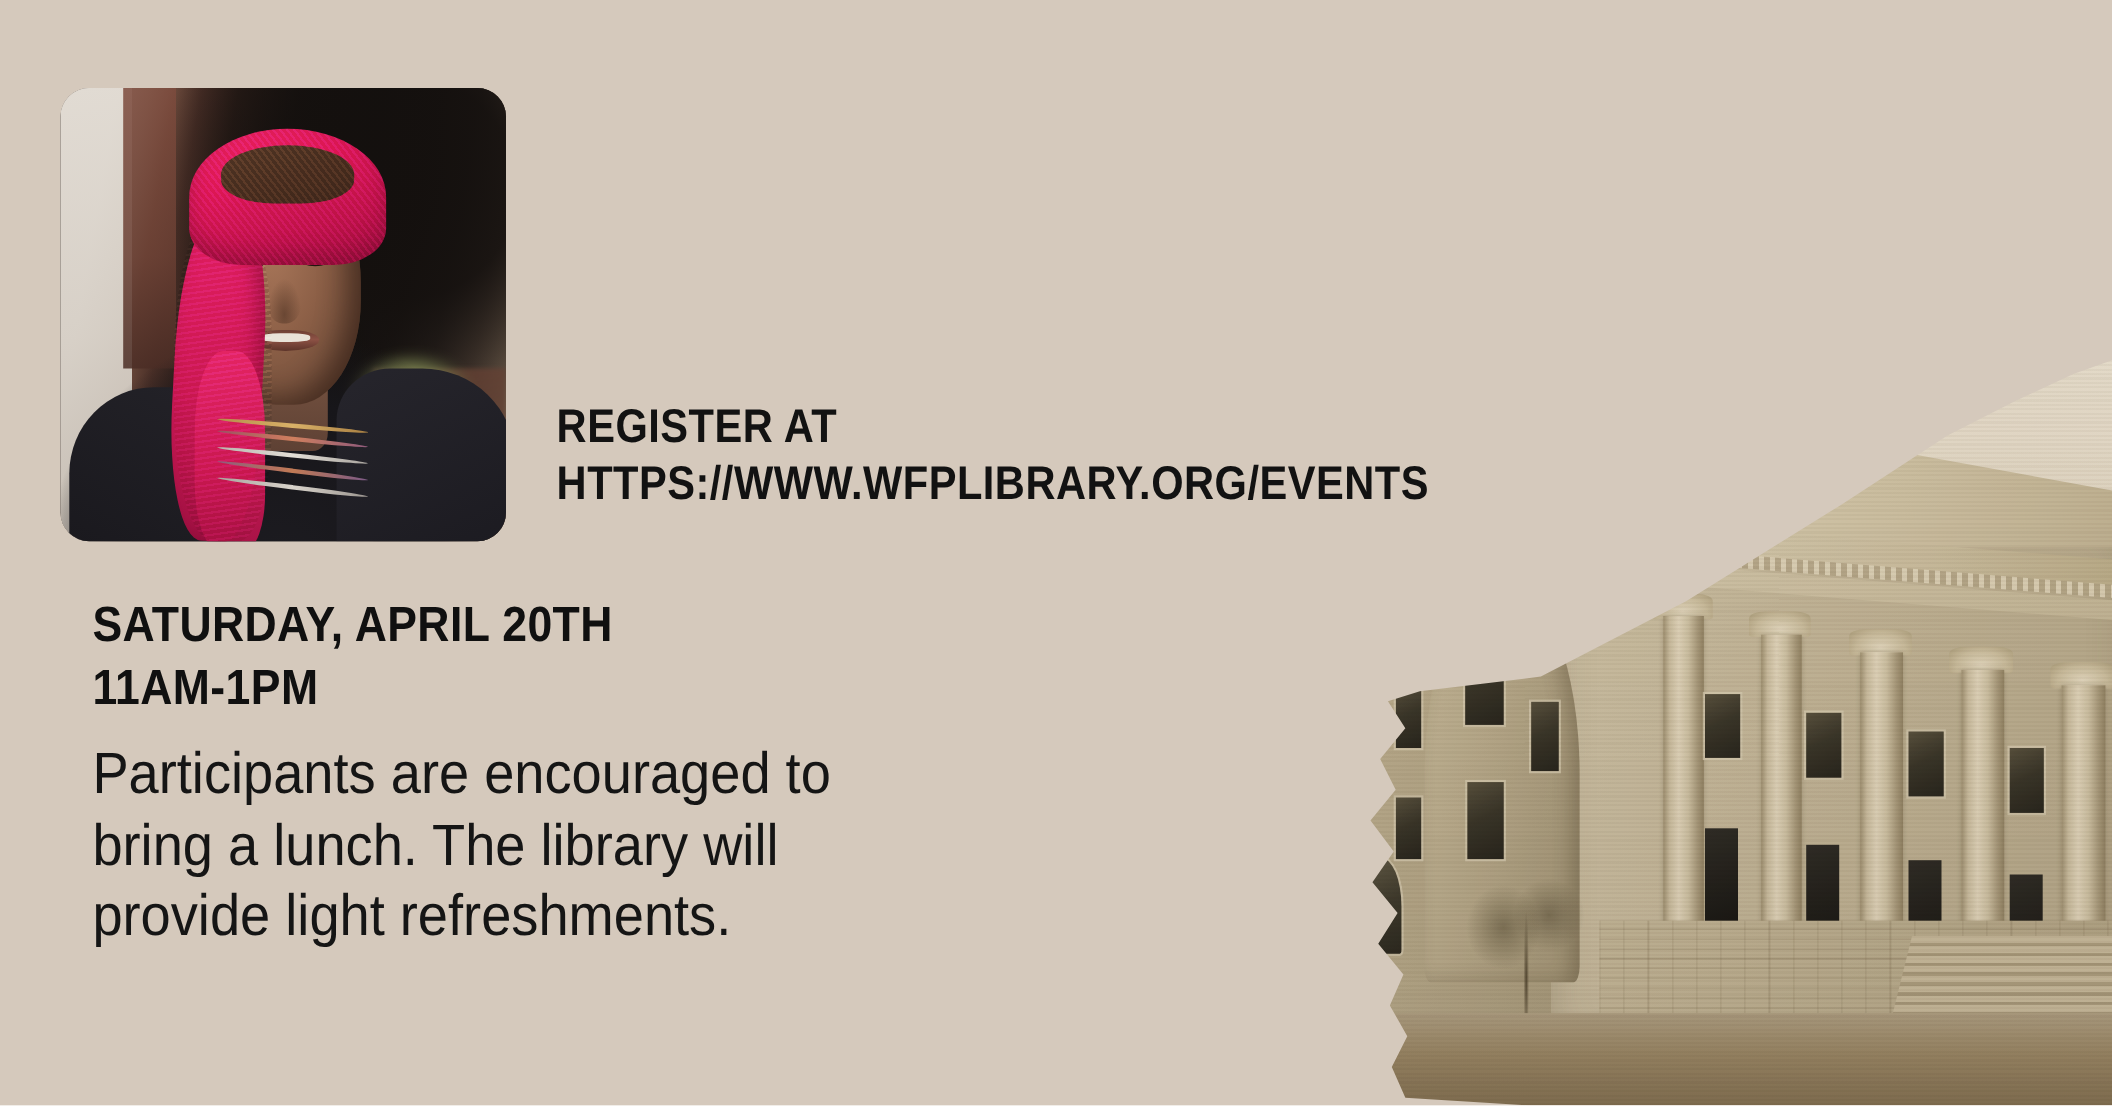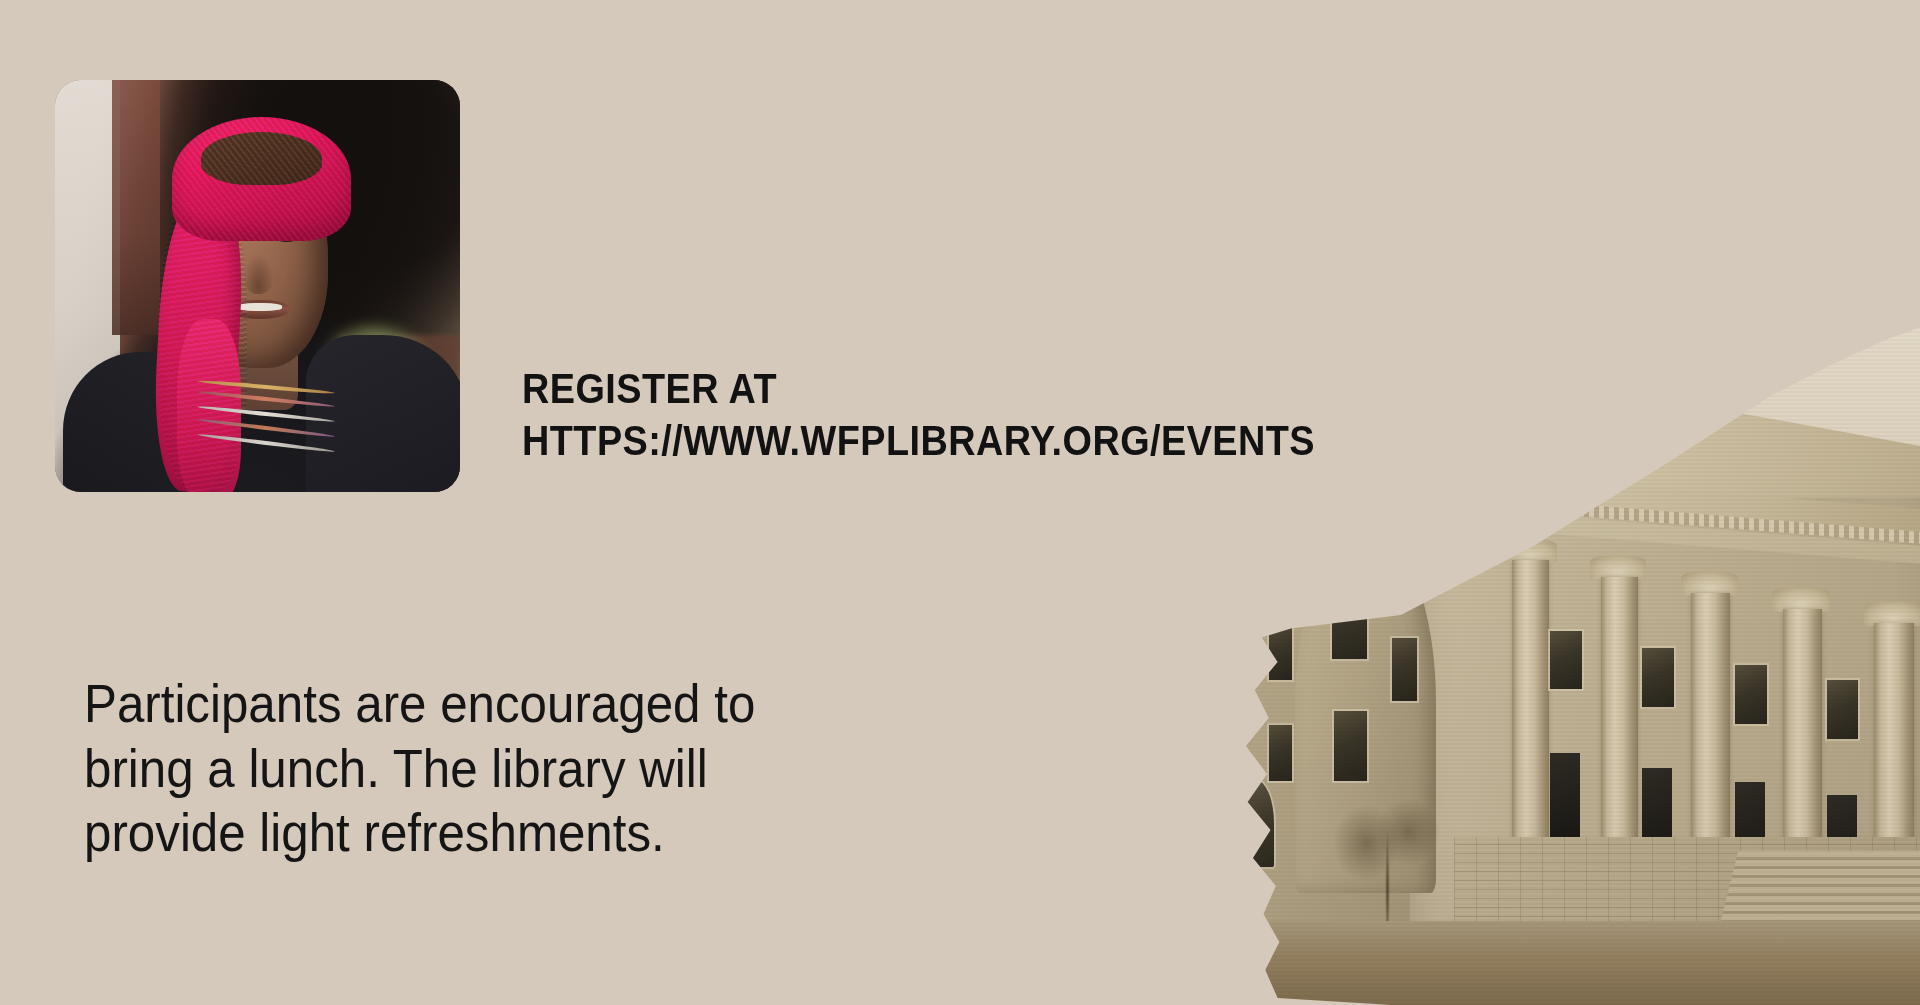--- a/index.html
+++ b/index.html
@@ -396,21 +396,21 @@
     line-height: 1.0;
     letter-spacing: 10px;
     color: #111111;
     transform: scaleX(0.93);
     transform-origin: left center;
     white-space: nowrap;
     margin: 18px 0 0 0;
   }
   #register-block {
     position: absolute;
-    left: 522px;
+    left: 506px;
     top: 362px;
     width: 1000px;
   }
   .register-line {
     font-family: "Liberation Sans Narrow", "Liberation Sans", sans-serif;
     font-weight: 700;
     font-size: 43px;
     line-height: 1.22;
     letter-spacing: 0.5px;
     color: #121212;
@@ -571,16 +571,20 @@
       <div class="hs-grain"></div>
     </div>
   </div>
 
 
   <div id="register-block">
     <p class="register-line">REGISTER AT</p>
     <p class="register-line">HTTPS://WWW.WFPLIBRARY.ORG/EVENTS</p>
   </div>
 
+  <div id="details-block">
+    <p class="detail-line">SATURDAY, APRIL 20TH</p>
+    <p class="detail-line">11AM-1PM</p>
+  </div>
 
   <p id="body-copy">Participants are encouraged to bring a lunch. The library will provide light refreshments.</p>
 
 </div>
 
 </body></html>

